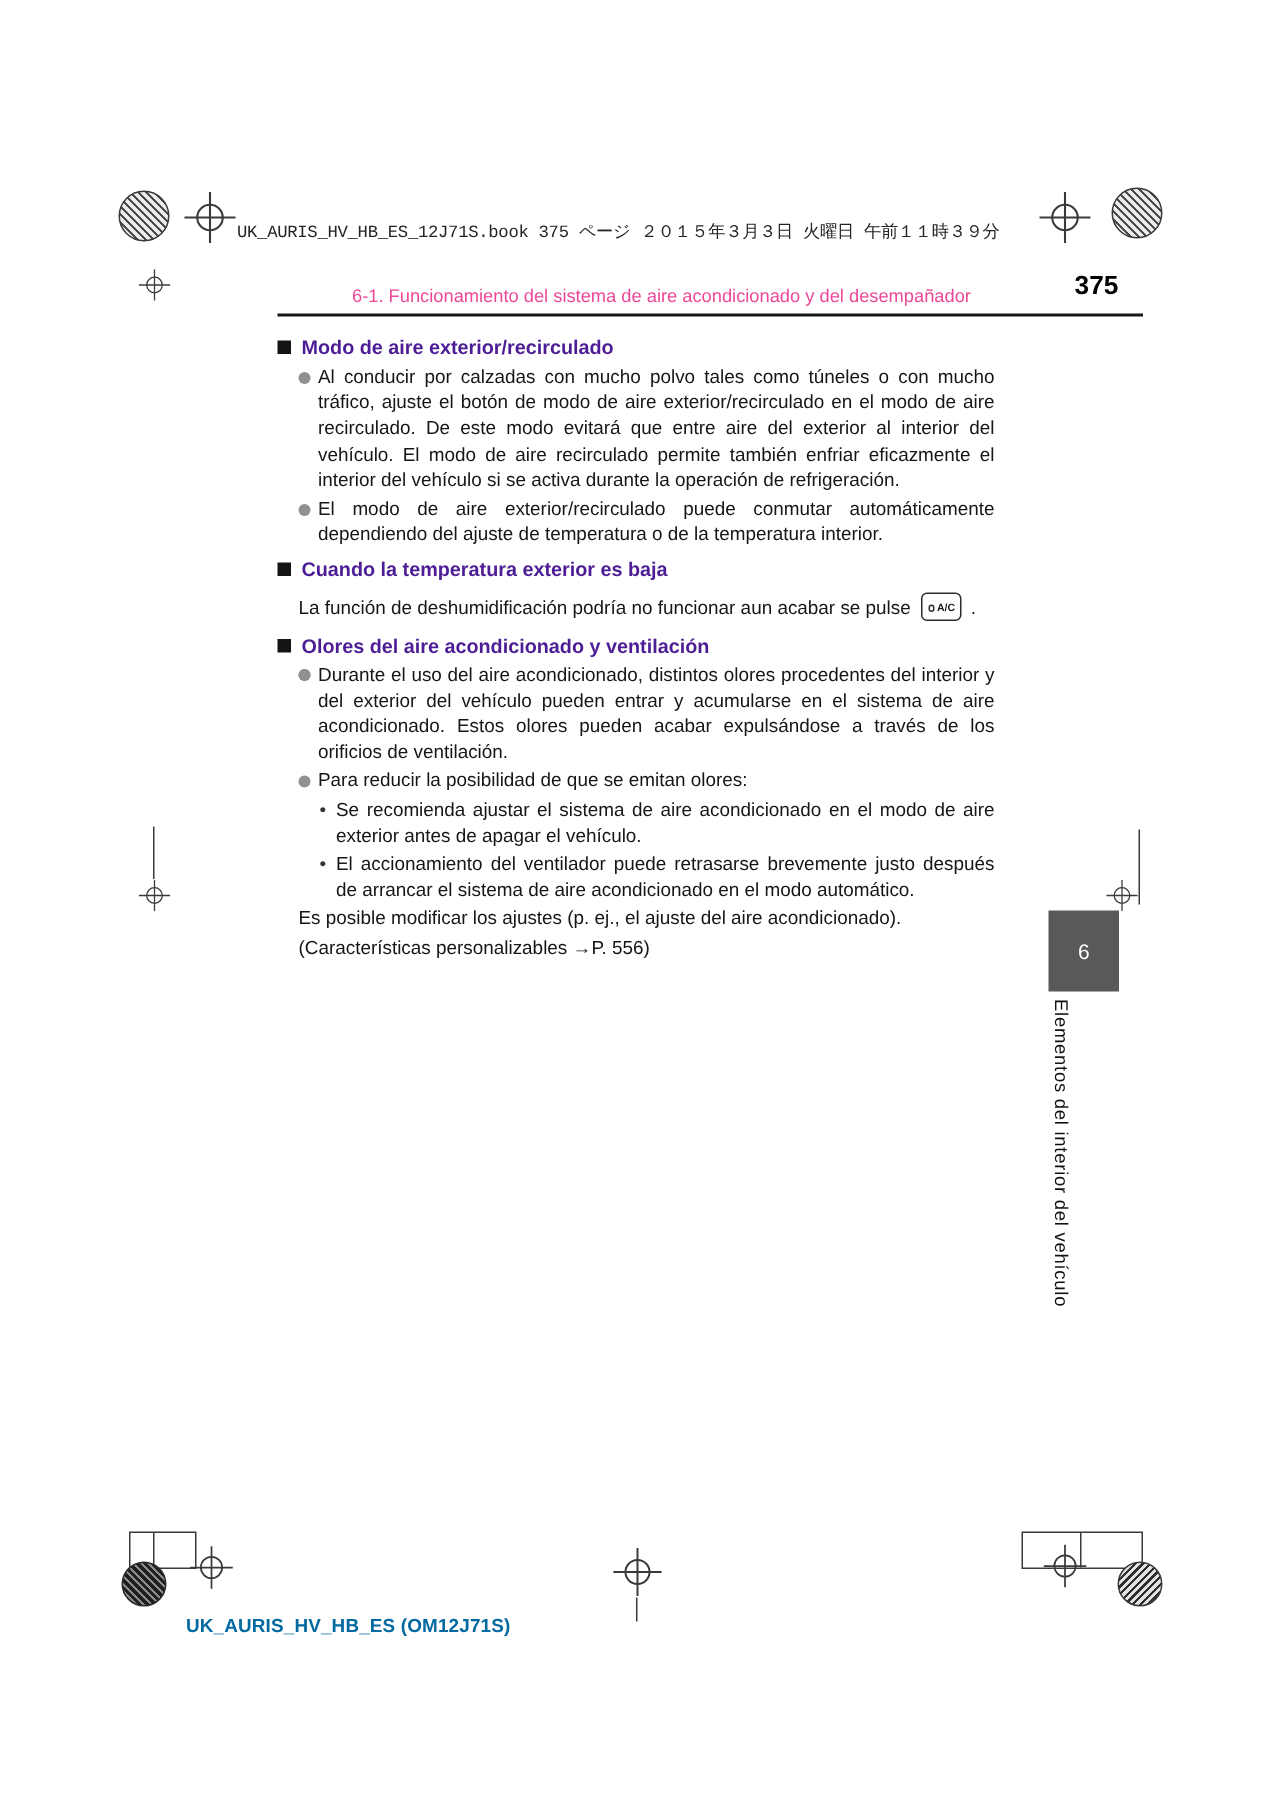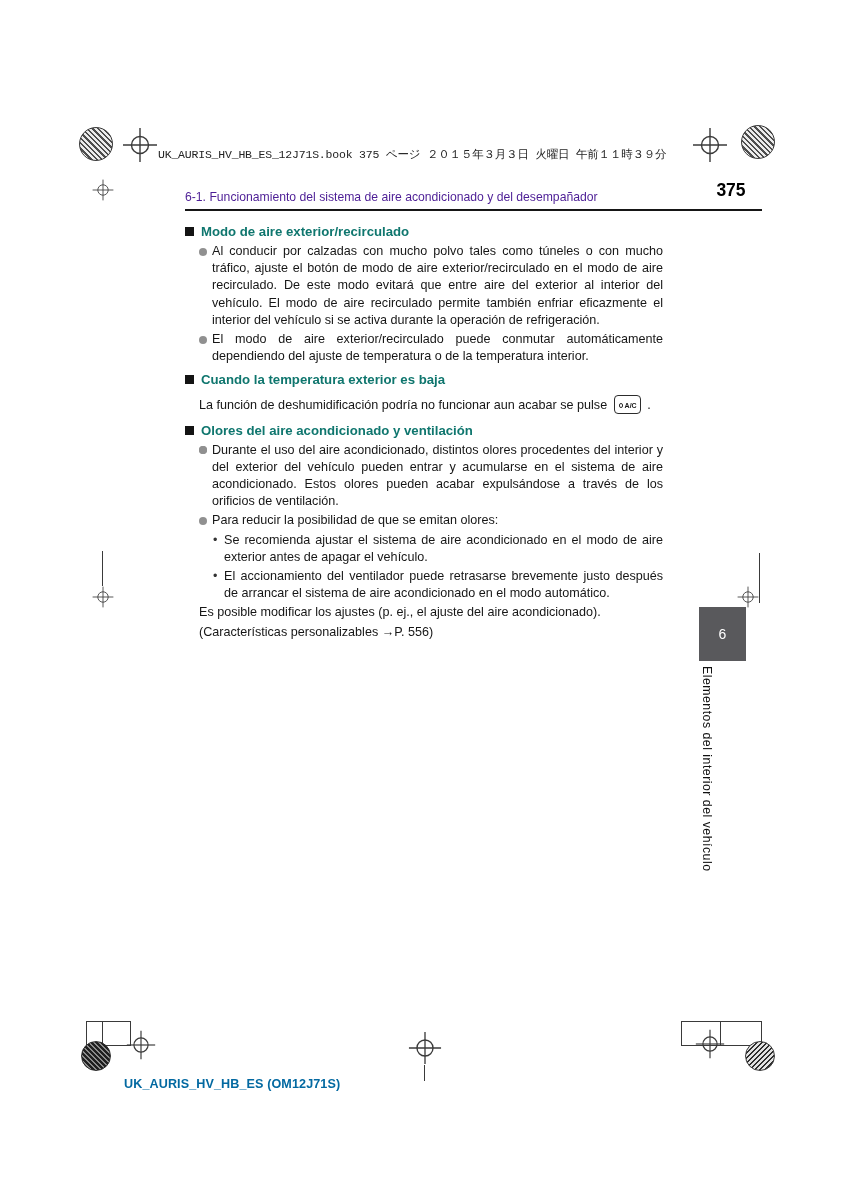--- a/index.html
+++ b/index.html
@@ -15,27 +15,27 @@
   .hatch { border-radius:50%; border:1px solid #3a3a3a;
            background:repeating-linear-gradient(45deg,#4e4e4e 0 1.6px,#ececec 1.6px 3.8px); }
   .hatch-dark { border-radius:50%; border:1px solid #2a2a2a;
            background:repeating-linear-gradient(45deg,#1f1f1f 0 2.2px,#8a8a8a 2.2px 3.6px); }
   .stripe { border-radius:50%; border:1px solid #3a3a3a;
            background:repeating-linear-gradient(135deg,#2e2e2e 0 1.6px,#e2e2e2 1.6px 3.6px); }
 
   .print-header { position:absolute; left:158px; top:147px; font-family:"Liberation Mono", monospace;
                   font-size:11.5px; letter-spacing:-0.2px; color:#242424; white-space:nowrap; }
 
-  .breadcrumb { position:absolute; left:185px; top:190px; width:512px; text-align:left; font-size:12.2px; color:#4c1d95; }
+  .breadcrumb { position:absolute; left:185px; top:190px; width:512px; text-align:center; font-size:12.2px; color:#ec4899; }
   .page-number { position:absolute; left:700px; top:180px; width:62px; text-align:center; font-size:17.5px; font-weight:bold; color:#000; }
   .header-rule { position:absolute; left:185px; top:209px; width:577px; height:1.6px; background:#161616; }
 
   .content { position:absolute; left:185px; top:224px; width:478px; font-size:12.6px; line-height:17.2px; }
 
-  .sec-title { display:flex; align-items:center; font-size:13.2px; font-weight:bold; line-height:15px; margin:7px 0 4px; color:#0f766e; }
+  .sec-title { display:flex; align-items:center; font-size:13.2px; font-weight:bold; line-height:15px; margin:7px 0 4px; color:#4c1d95; }
   .content > .section:first-child .sec-title { margin-top:0; }
   .sq { width:9px; height:9px; background:#141414; margin-right:7px; flex:none; }
 
   .bullet { position:relative; margin:0 0 2px 14px; padding-left:13px; text-align:justify; }
   .dot { position:absolute; left:0; top:4.5px; width:8px; height:8px; border-radius:50%; background:#909090; }
 
   .sub { position:relative; margin:0 0 2px 27px; padding-left:12px; text-align:justify; }
   .submark { position:absolute; left:1px; top:0; color:#333; }
 
   .para { margin:8px 0 8px 14px; }

